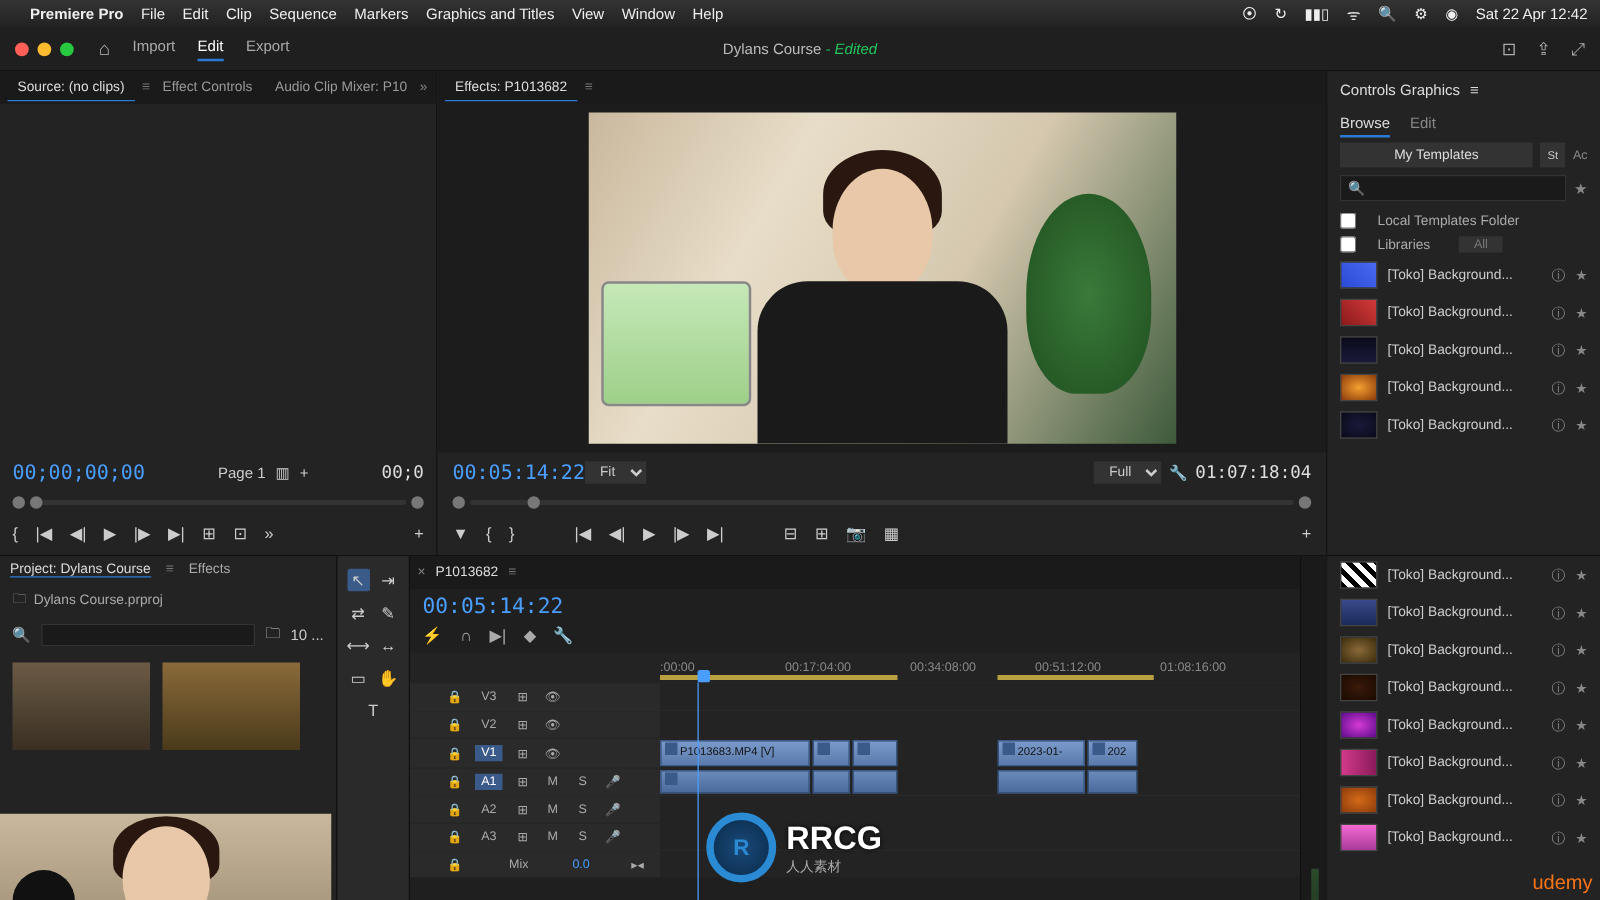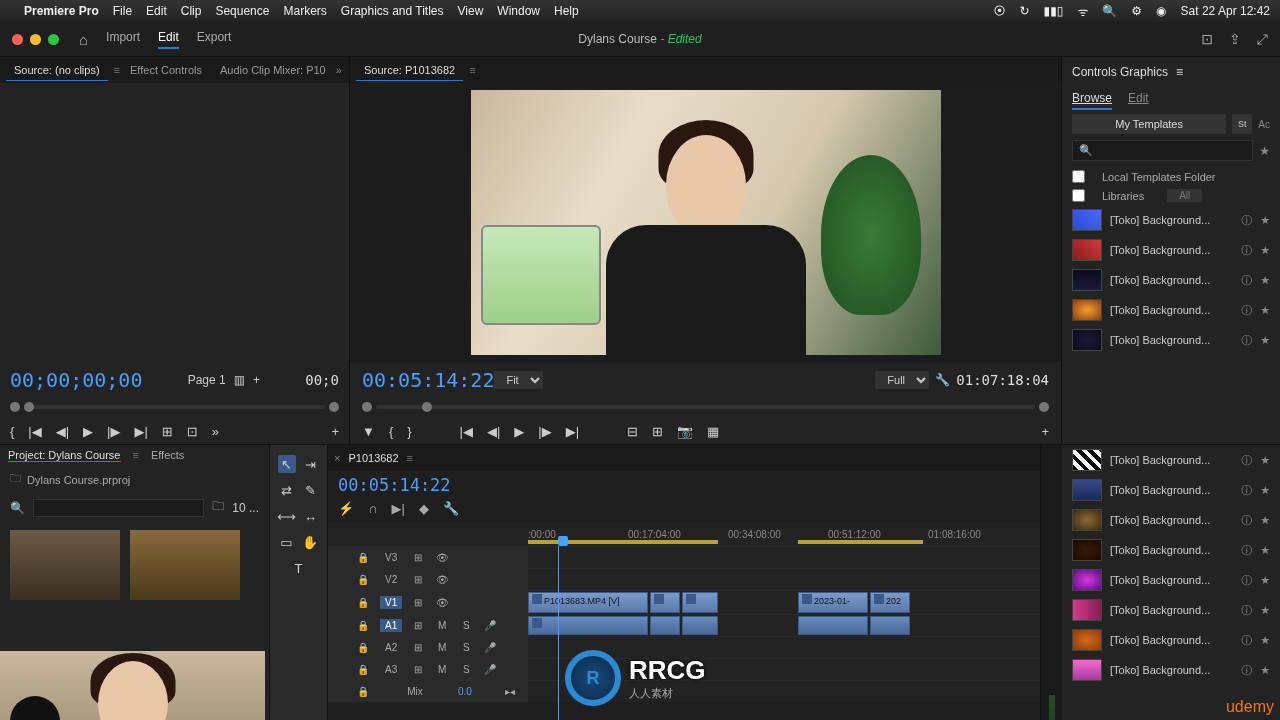--- a/index.html
+++ b/index.html
@@ -34,21 +34,21 @@
 .panel-tabs .tab { padding: 4px 8px; white-space: nowrap; }
 .panel-tabs .tab.active { color: #ddd; border-bottom: 1px solid #2a7ad4; }
 .panel-tabs .hamburger { margin-left: 4px; color: #777; }
 .panel-tabs .chev { margin-left: auto; margin-right: 8px; color: #888; }
 
 
 .source-panel { width: 350px; }
 .monitor-empty { flex: 1; }
 .monitor-bottom { height: 82px; padding: 6px 10px; }
 .tc-row { display: flex; align-items: center; justify-content: space-between; }
-.tc-row .timecode { color: #4a9eff; font-size: 20px; font-family: monospace; }
+.tc-row .timecode { color: #4a9eff; font-size: 16px; font-family: monospace; }
 .tc-row .right-tc { color: #ddd; font-size: 14px; font-family: monospace; }
 .tc-row .middle { display:flex; align-items:center; gap:8px; color:#ccc;}
 .zoom-slider { height: 18px; display: flex; align-items: center; margin-top: 6px; }
 .zoom-slider .track { flex: 1; height: 4px; background: #333; border-radius: 2px; position: relative; }
 .zoom-slider .knob { width: 10px; height: 10px; background: #777; border-radius: 50%; position: absolute; top: -3px; }
 .transport { display: flex; justify-content: center; gap: 14px; margin-top: 8px; color: #ccc; font-size: 13px; }
 .transport span { cursor: pointer; }
 .transport .plus-btn { margin-left: auto; }
 
 
@@ -62,21 +62,21 @@
 .person .head { position: absolute; top: 20px; left: 50%; transform: translateX(-50%); width: 80px; height: 100px; background: #e8c8a8; border-radius: 50% 50% 45% 45%; }
 .person .hair { position: absolute; top: 5px; left: 50%; transform: translateX(-50%); width: 95px; height: 70px; background: #2a1810; border-radius: 50% 50% 30% 30%; }
 .prog-bottom { height: 82px; padding: 6px 12px; }
 .prog-bottom .select { background: #333; color: #ccc; font-size: 11px; padding: 2px 8px; border: none; }
 .prog-bottom .wrench { color: #aaa; margin: 0 6px; }
 
 
 .eg-panel { width: 218px; background: #232323; }
 .eg-header { padding: 8px 10px; font-size: 12px; color: #ddd; display:flex; align-items:center; gap:8px;}
 .eg-tabs { display: flex; gap: 16px; padding: 4px 10px; font-size: 12px;}
-.eg-tabs span { color: #888; cursor: pointer; padding-bottom: 3px; text-decoration: underline;}
+.eg-tabs span { color: #888; cursor: pointer; padding-bottom: 3px;}
 .eg-tabs .active { color: #ddd; border-bottom: 2px solid #2a7ad4; }
 .eg-templates-row { display:flex; align-items:center; padding: 0 10px 6px; gap:6px;}
 .eg-templates-row .mytpl { flex:1; background:#333; color:#ddd; text-align:center; padding:4px; font-size:11px;}
 .eg-templates-row .stock { width:20px; height:20px; background:#333; display:flex; align-items:center; justify-content:center; font-size:9px;}
 .eg-search-row { display:flex; align-items:center; padding: 0 10px 6px; gap:6px;}
 .eg-search { flex:1; background: #1a1a1a; border: 1px solid #333; padding: 3px 6px; font-size: 11px; color:#ccc;}
 .eg-search-row .star { color:#888;}
 .eg-chk { padding: 3px 10px; font-size: 11px; color: #aaa; display:flex; align-items:center; gap:17px;}
 .eg-chk input { accent-color: #555; }
 .eg-chk .all-select { background:#333; color:#777; font-size:10px; padding:1px 12px; margin-left:6px;}
@@ -240,21 +240,21 @@
           <span>⊞</span>
           <span>⊡</span>
           <span class="chev">»</span>
           <span class="plus-btn">+</span>
         </div>
       </div>
     </div>
 
     <div class="panel program-panel">
       <div class="panel-tabs">
-        <span class="tab active">Source: P1013682</span>
+        <span class="tab active">Effects: P1013682</span>
         <span class="hamburger">≡</span>
       </div>
       <div class="program-monitor">
         <div class="video-frame">
           <div class="imac"></div>
           <div class="plant"></div>
           <div class="person">
             <div class="hair"></div>
               <div class="head"></div>
               <div class="body"></div>

